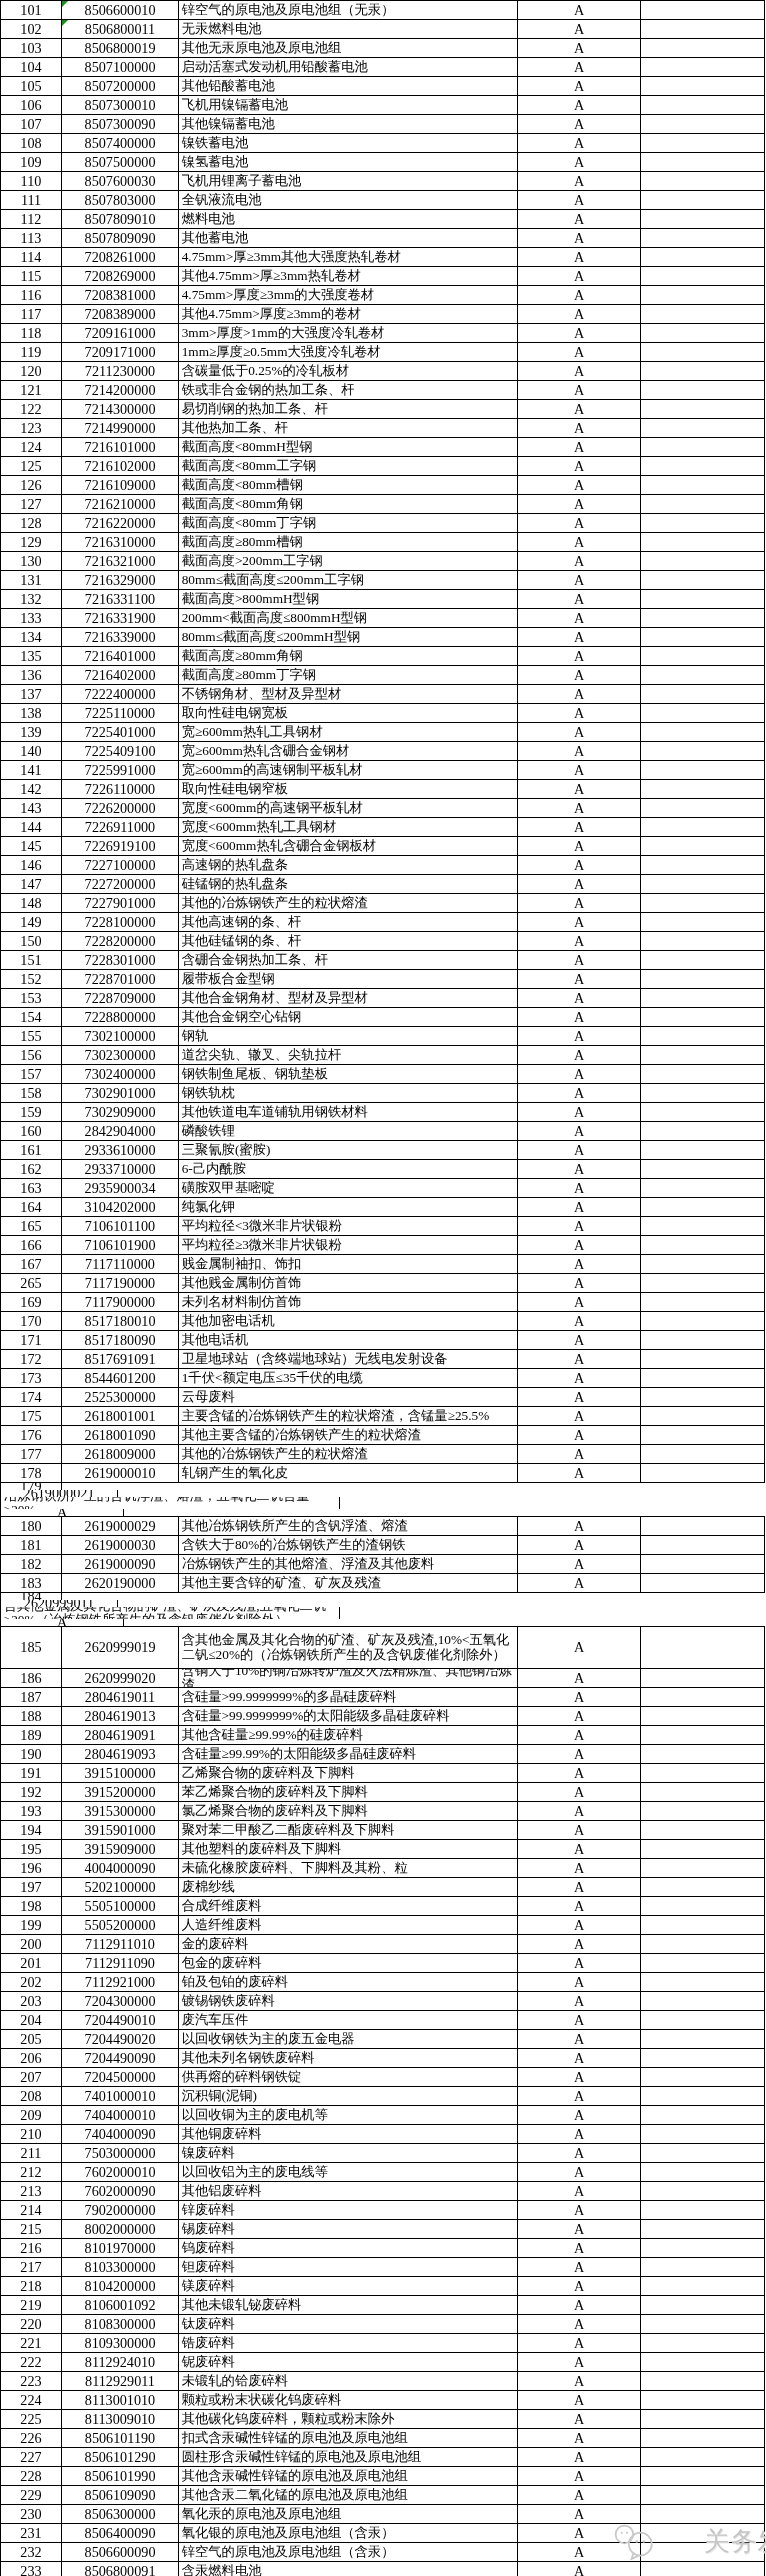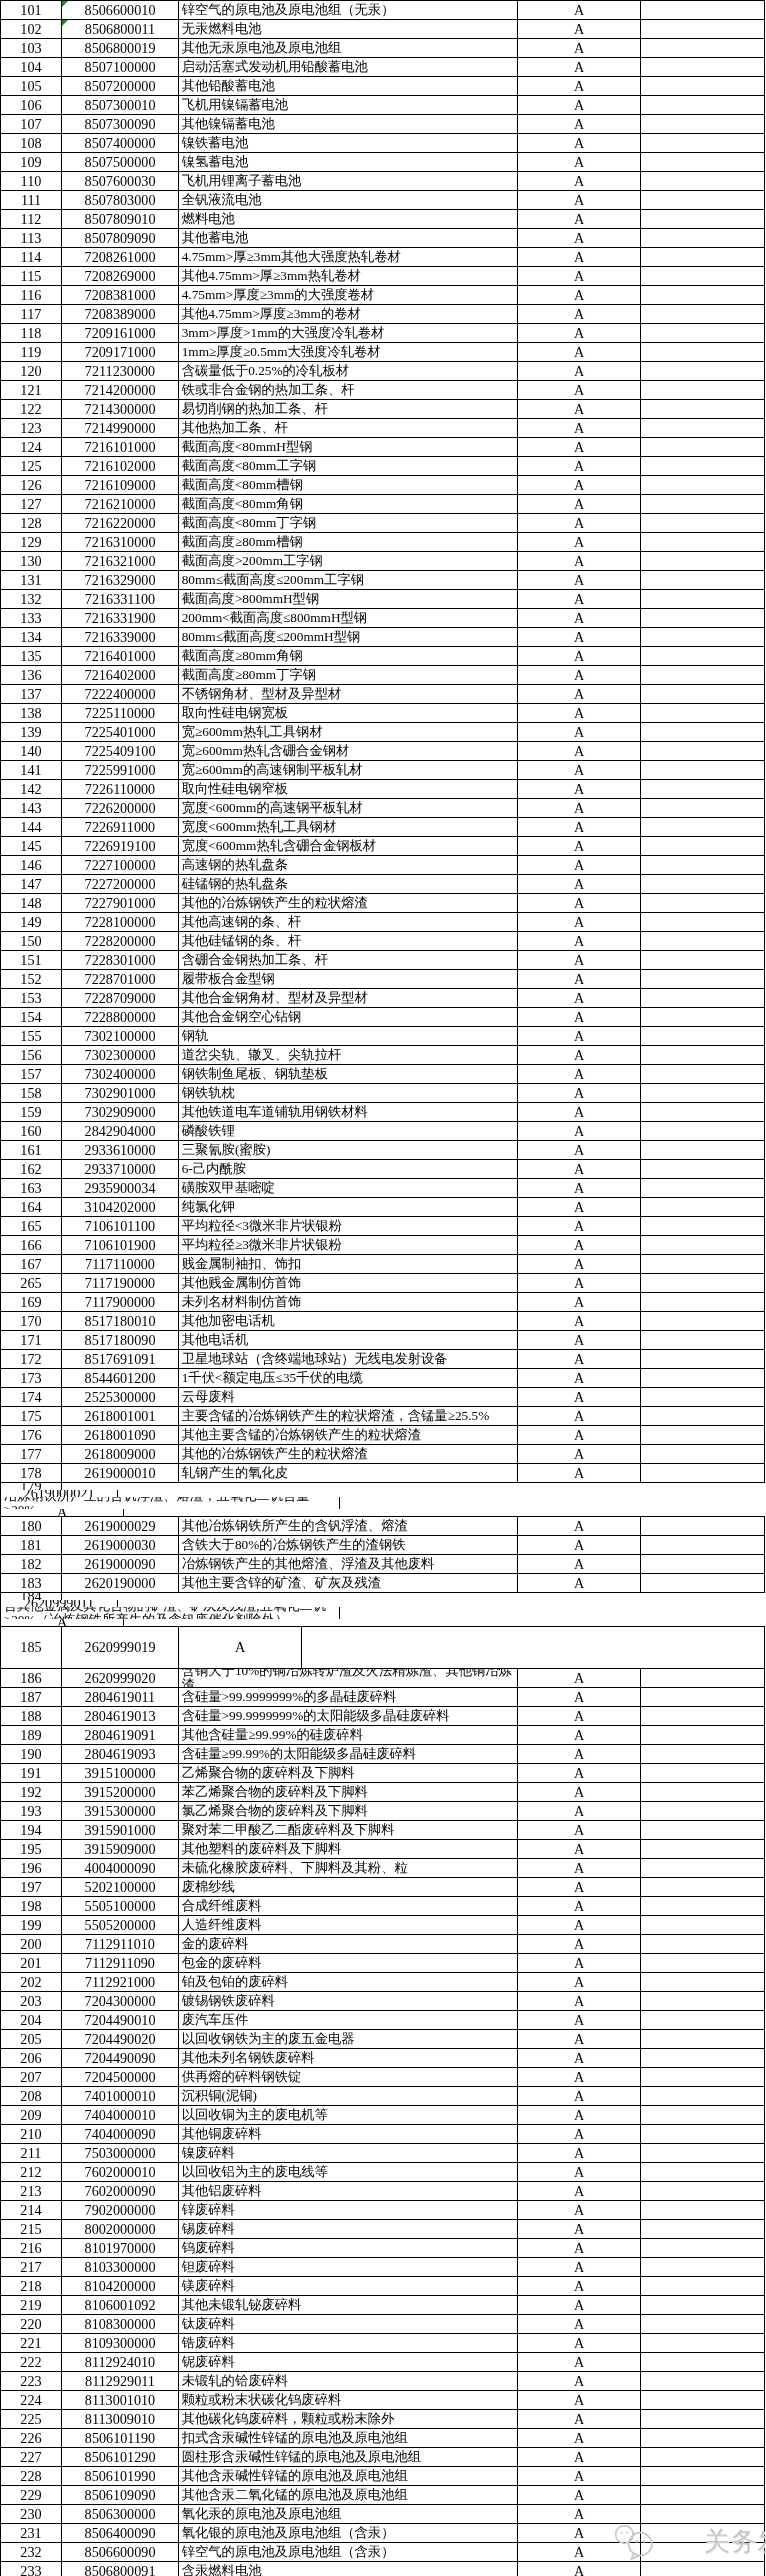--- a/index.html
+++ b/index.html
@@ -1221,20 +1221,23 @@
       <span>A</span>
     </div>
     <div class="c c5"></div>
   </div>
       <div class="row l3">
     <div class="c c1">185</div>
     <div class="c c2">
 
       <span>2620999019</span>
     </div>
+    <div class="c c3">
+      <span class="desc-text">含其他金属及其化合物的矿渣、矿灰及残渣,10%&lt;五氧化二钒≤20%的（冶炼钢铁所产生的及含钒废催化剂除外）</span>
+    </div>
     <div class="c c4">
       <span>A</span>
     </div>
     <div class="c c5"></div>
   </div>
       <div class="row clip">
     <div class="c c1">186</div>
     <div class="c c2">
 
       <span>2620999020</span>

